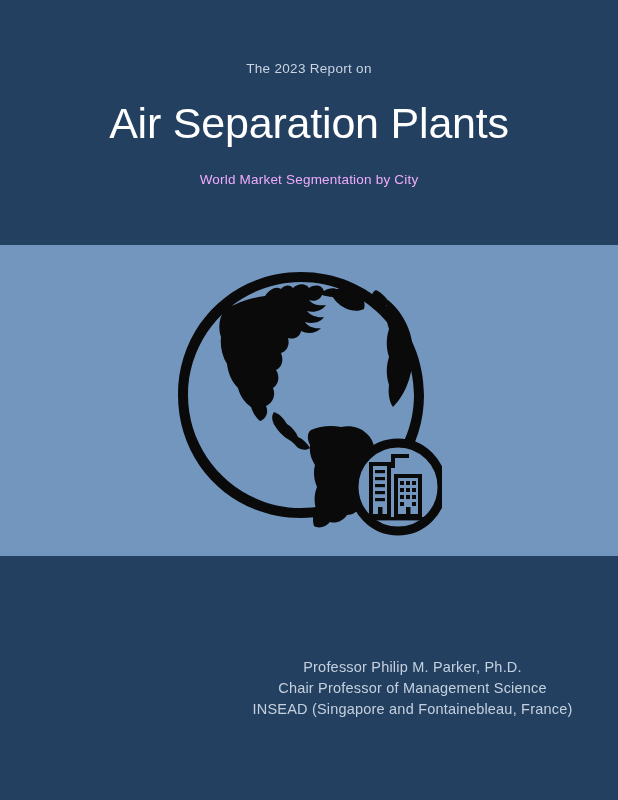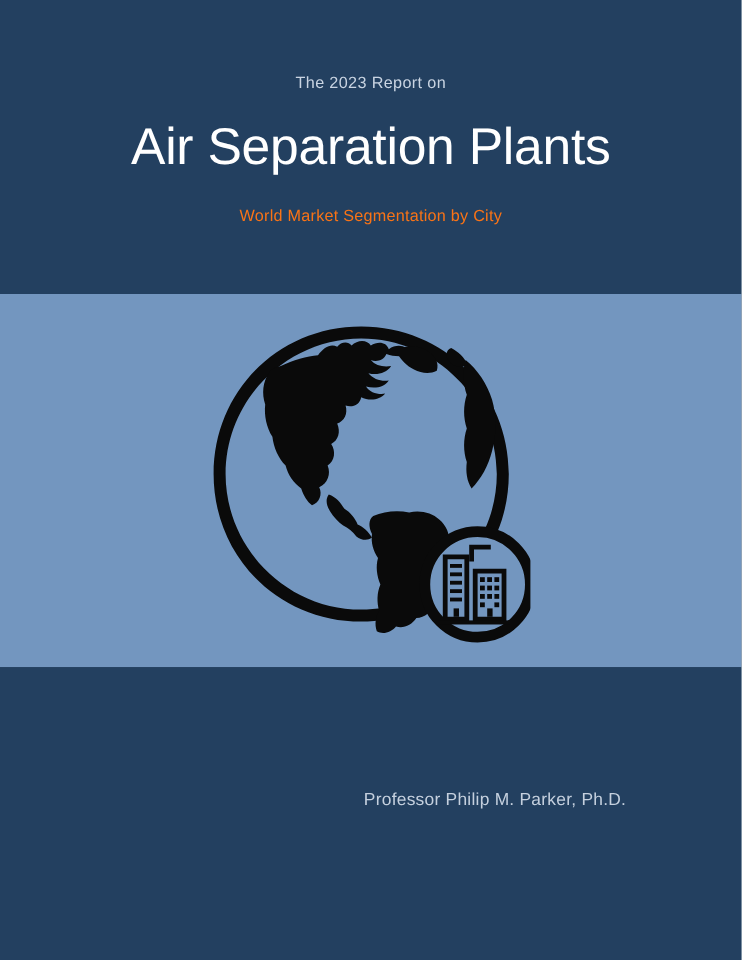--- a/index.html
+++ b/index.html
@@ -68,21 +68,21 @@
     line-height: 52px;
     white-space: nowrap;
   }
   .subtitle {
     position: absolute;
     left: 0; top: 171px;
     width: 618px;
     font-size: 13.5px;
     font-weight: 400;
     letter-spacing: 0.2px;
-    color: #f97316;
+    color: #f0abfc;
     line-height: 18px;
     white-space: nowrap;
   }
 
   
   .globe-wrap {
     position: absolute;
     left: 170px;
     top: 264px;
     width: 272px;
@@ -256,15 +256,17 @@
           <rect x="236" y="243" width="4.5" height="7"></rect>
 
           <rect x="195" y="253" width="60" height="3.4"></rect>
         </g>
       </g>
     </svg>
   </div>
 
   <div class="author-block">
     <div class="author-line">Professor Philip M. Parker, Ph.D.</div>
+    <div class="author-line">Chair Professor of Management Science</div>
+    <div class="author-line">INSEAD (Singapore and Fontainebleau, France)</div>
   </div>
 
 </div>
 
 </body></html>

